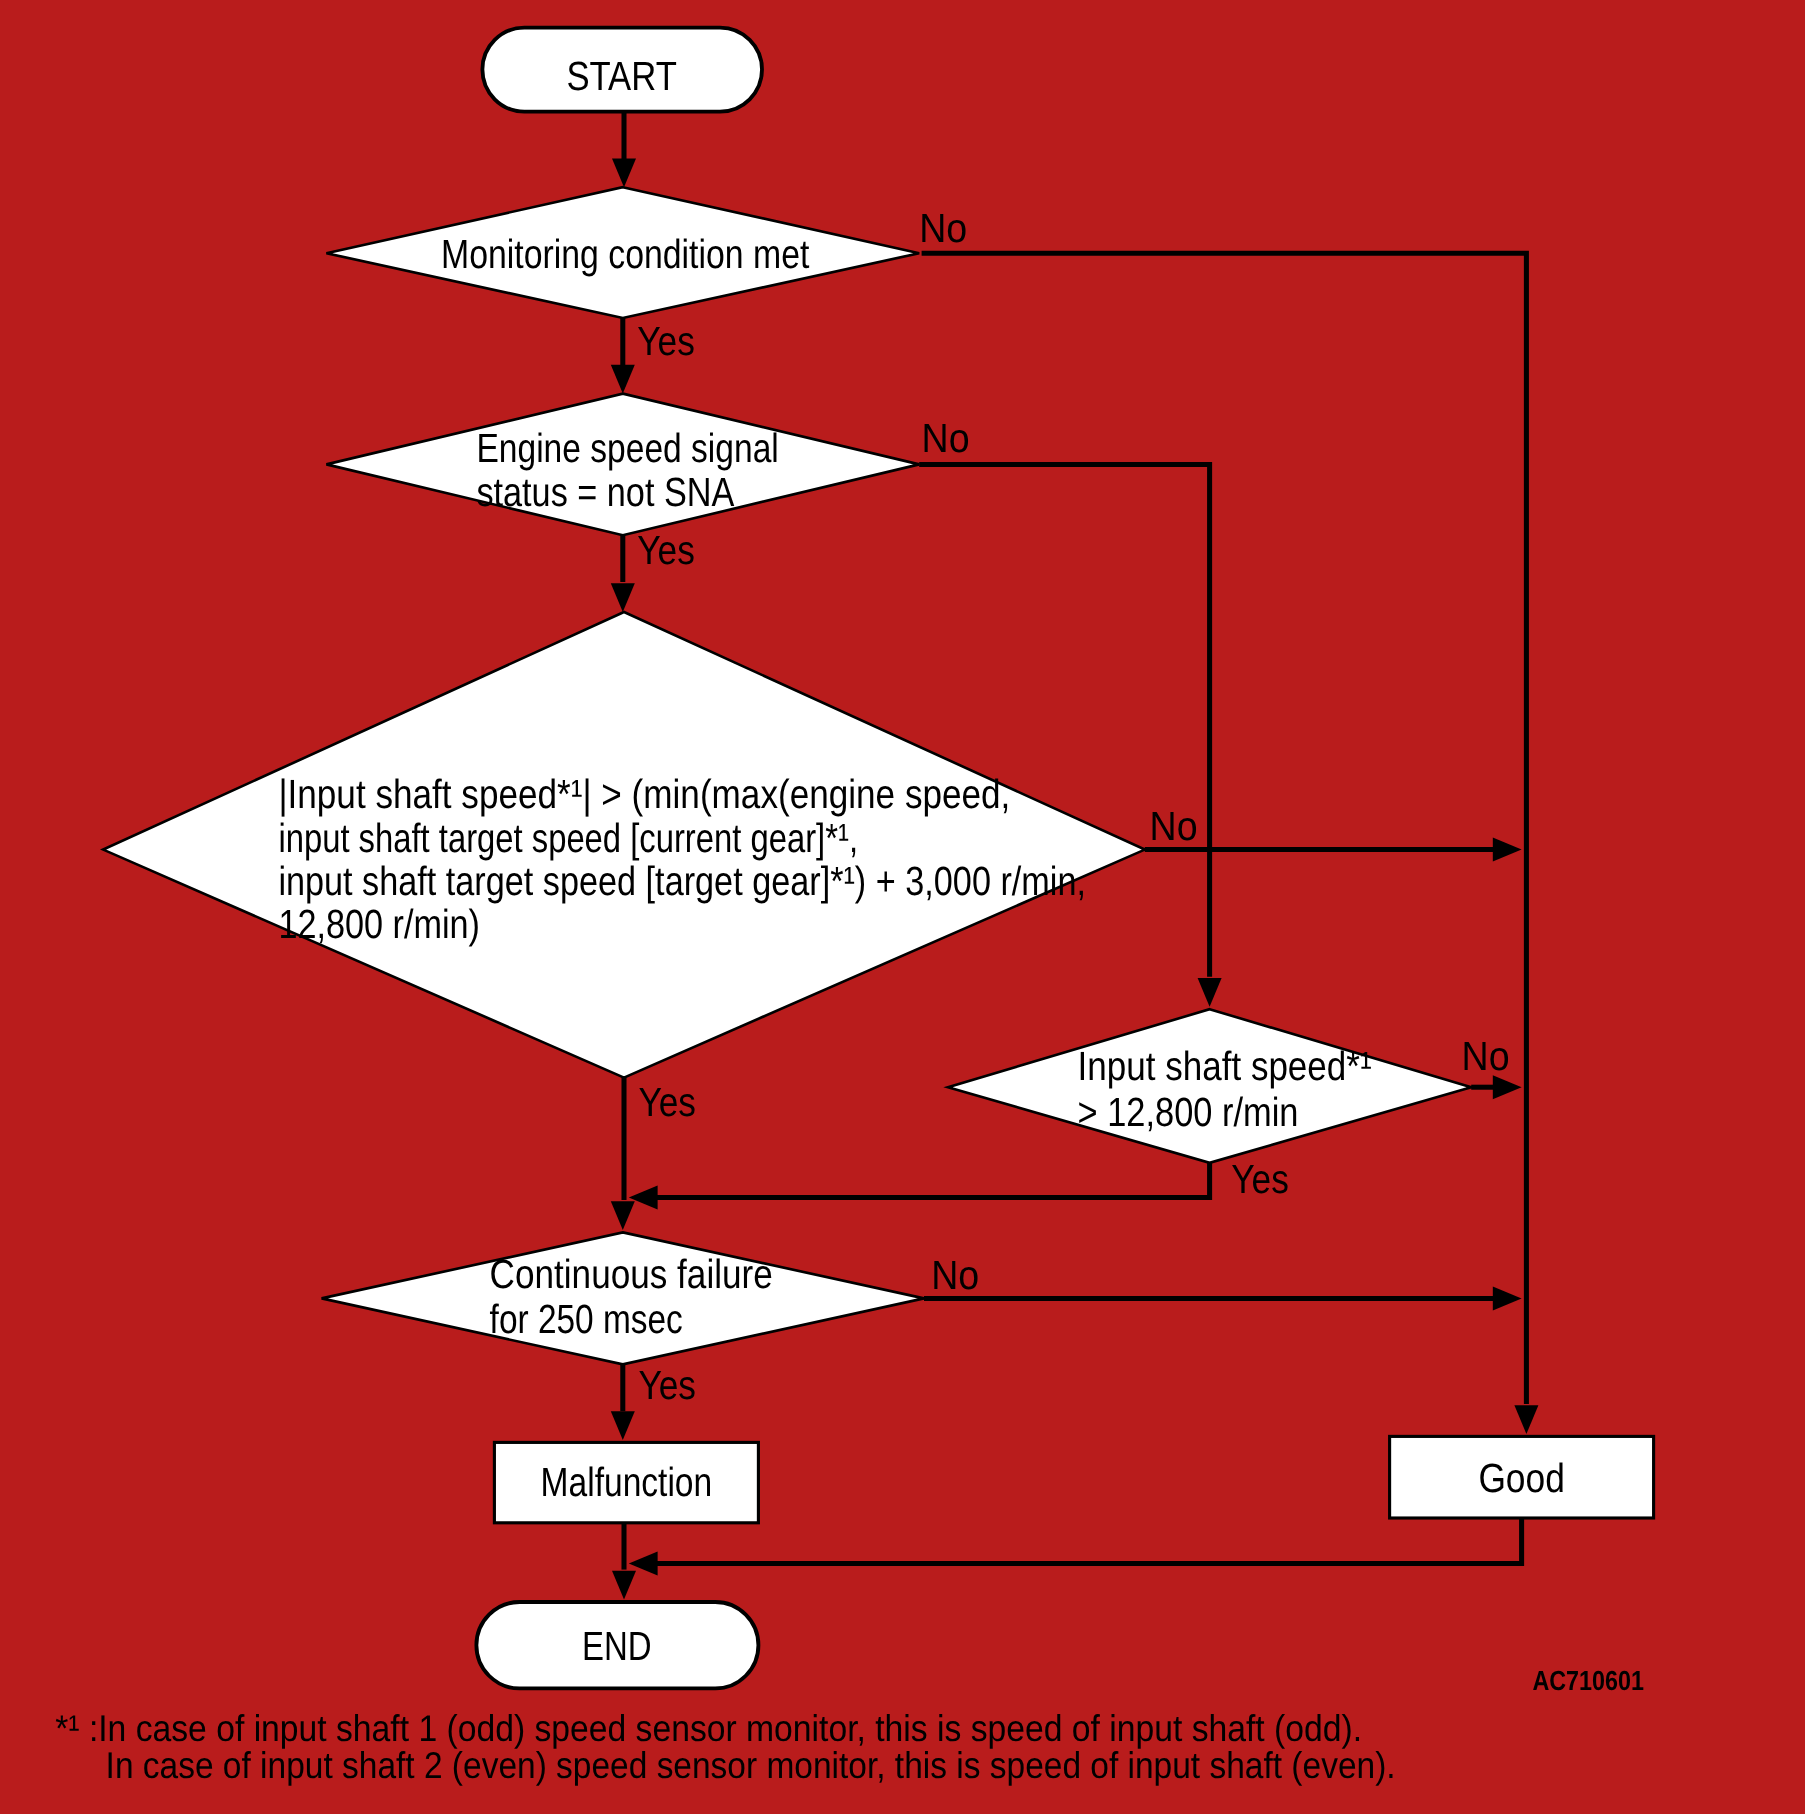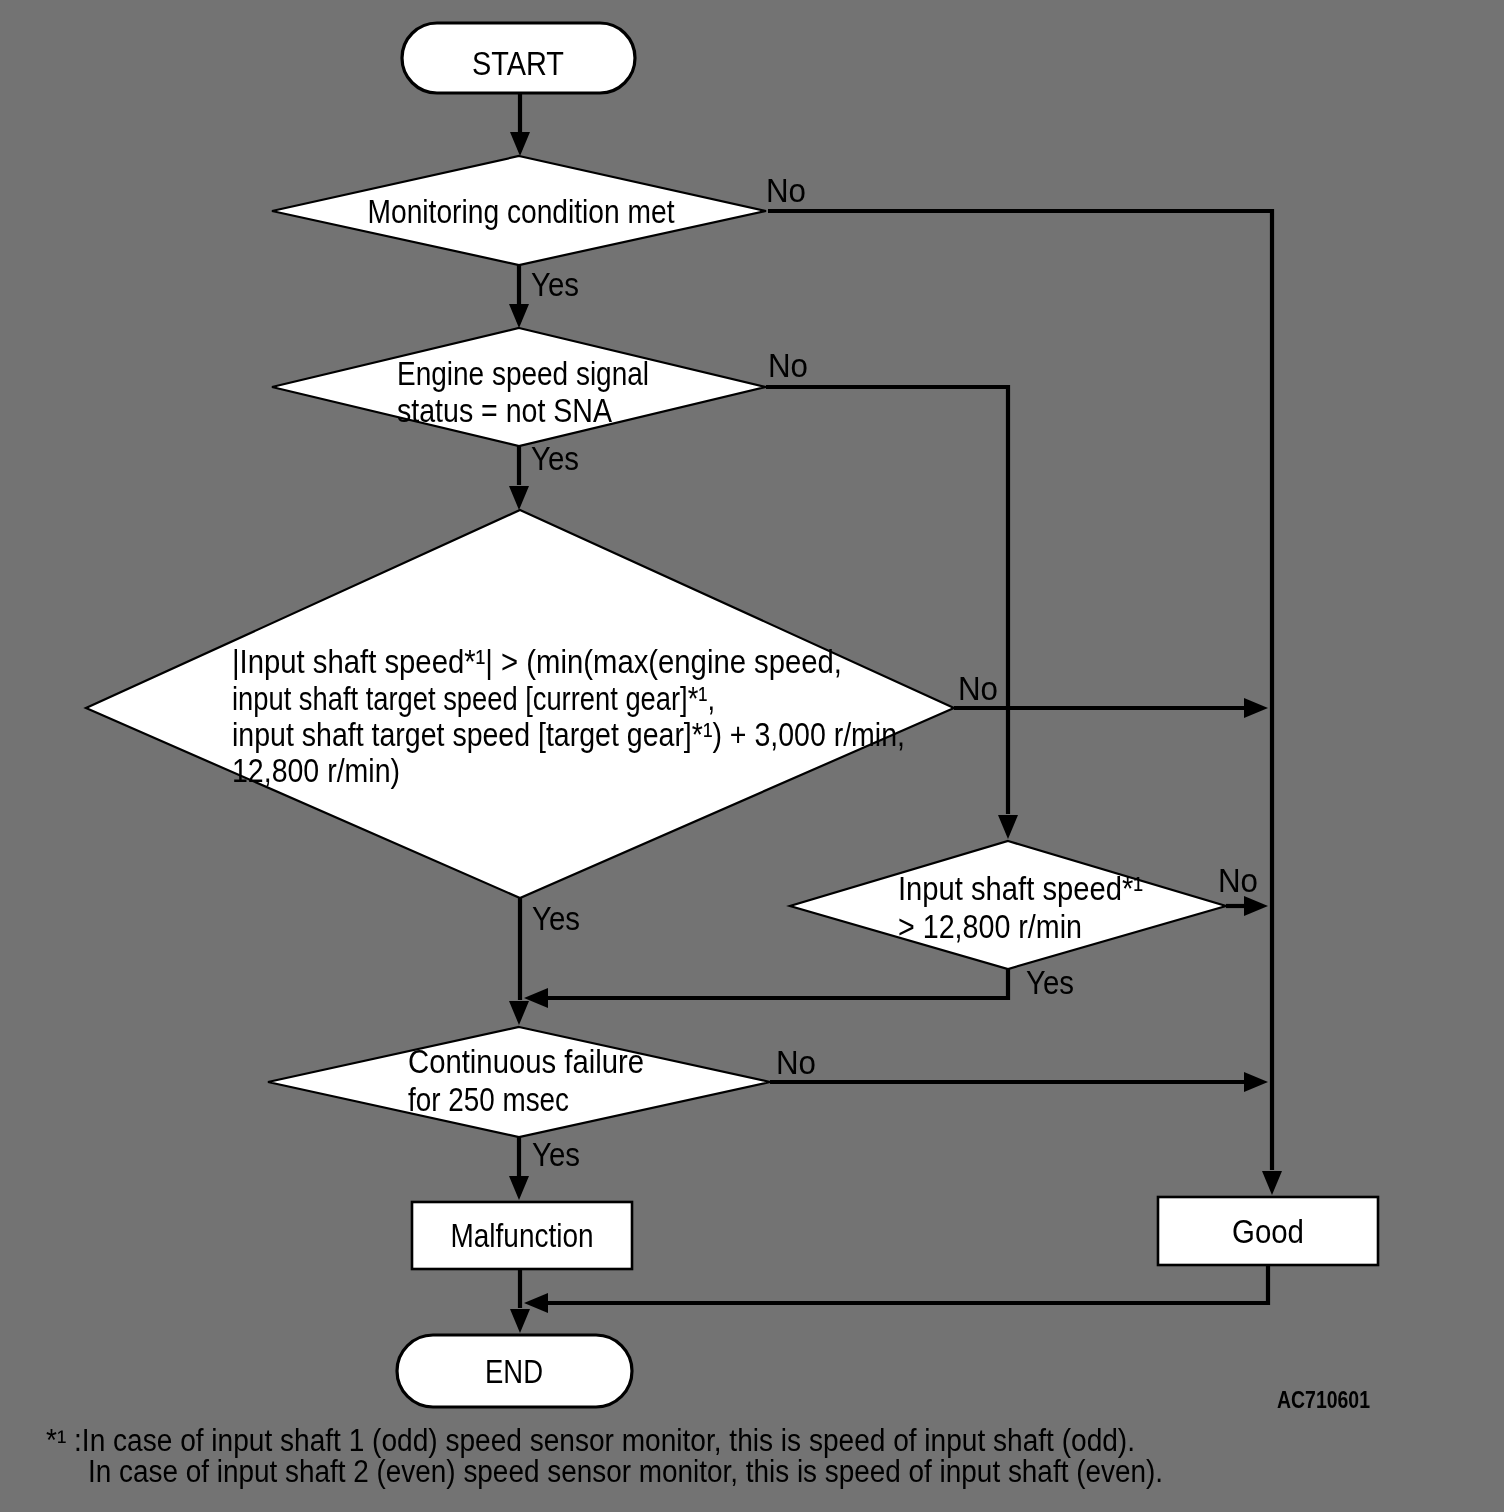--- a/index.html
+++ b/index.html
@@ -1,16 +1,16 @@
 <!DOCTYPE html>
 <html><head>
 <meta charset="utf-8">
 <style>
   html,body{margin:0;padding:0;background:#ffffff;}
-  .stage{position:relative;width:1504px;height:1512px;background:#737373;overflow:hidden;}
+  .stage{position:relative;width:1504px;height:1512px;background:#b91c1c;overflow:hidden;}
   svg{display:block;}
   .shape{fill:#ffffff;stroke:#000000;stroke-width:2.2px;}
   .box{fill:#ffffff;stroke:#000000;stroke-width:2.6px;}
   .terminal{fill:#ffffff;stroke:#000000;stroke-width:3.2px;}
   .edge{fill:none;stroke:#000000;stroke-width:4.2px;}
   .ah{fill:#000000;stroke:none;}
   .t{font-family:"Liberation Sans", sans-serif;font-size:34px;fill:#000000;}
   .code{font-family:"Liberation Sans", sans-serif;font-size:23px;font-weight:bold;fill:#000000;}
   .fn{font-family:"Liberation Sans", sans-serif;font-size:31px;fill:#000000;}
 </style>

